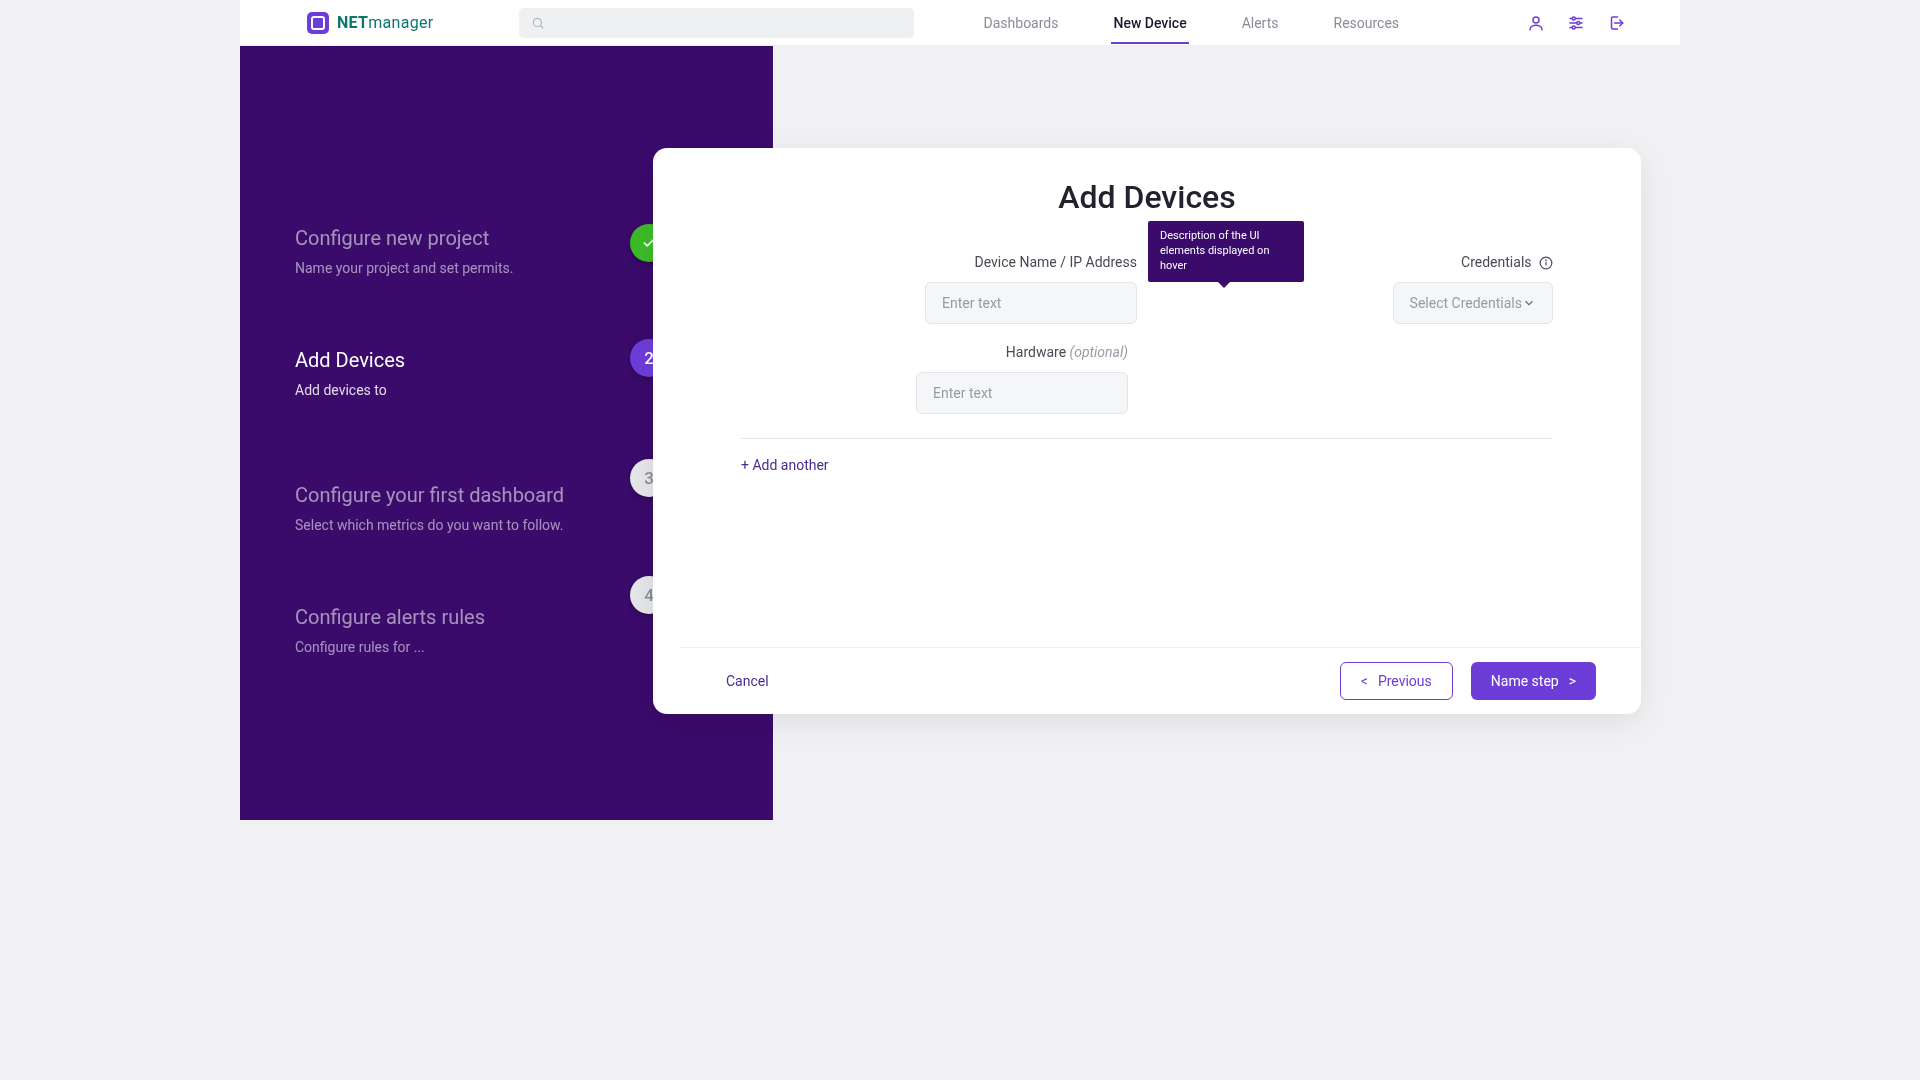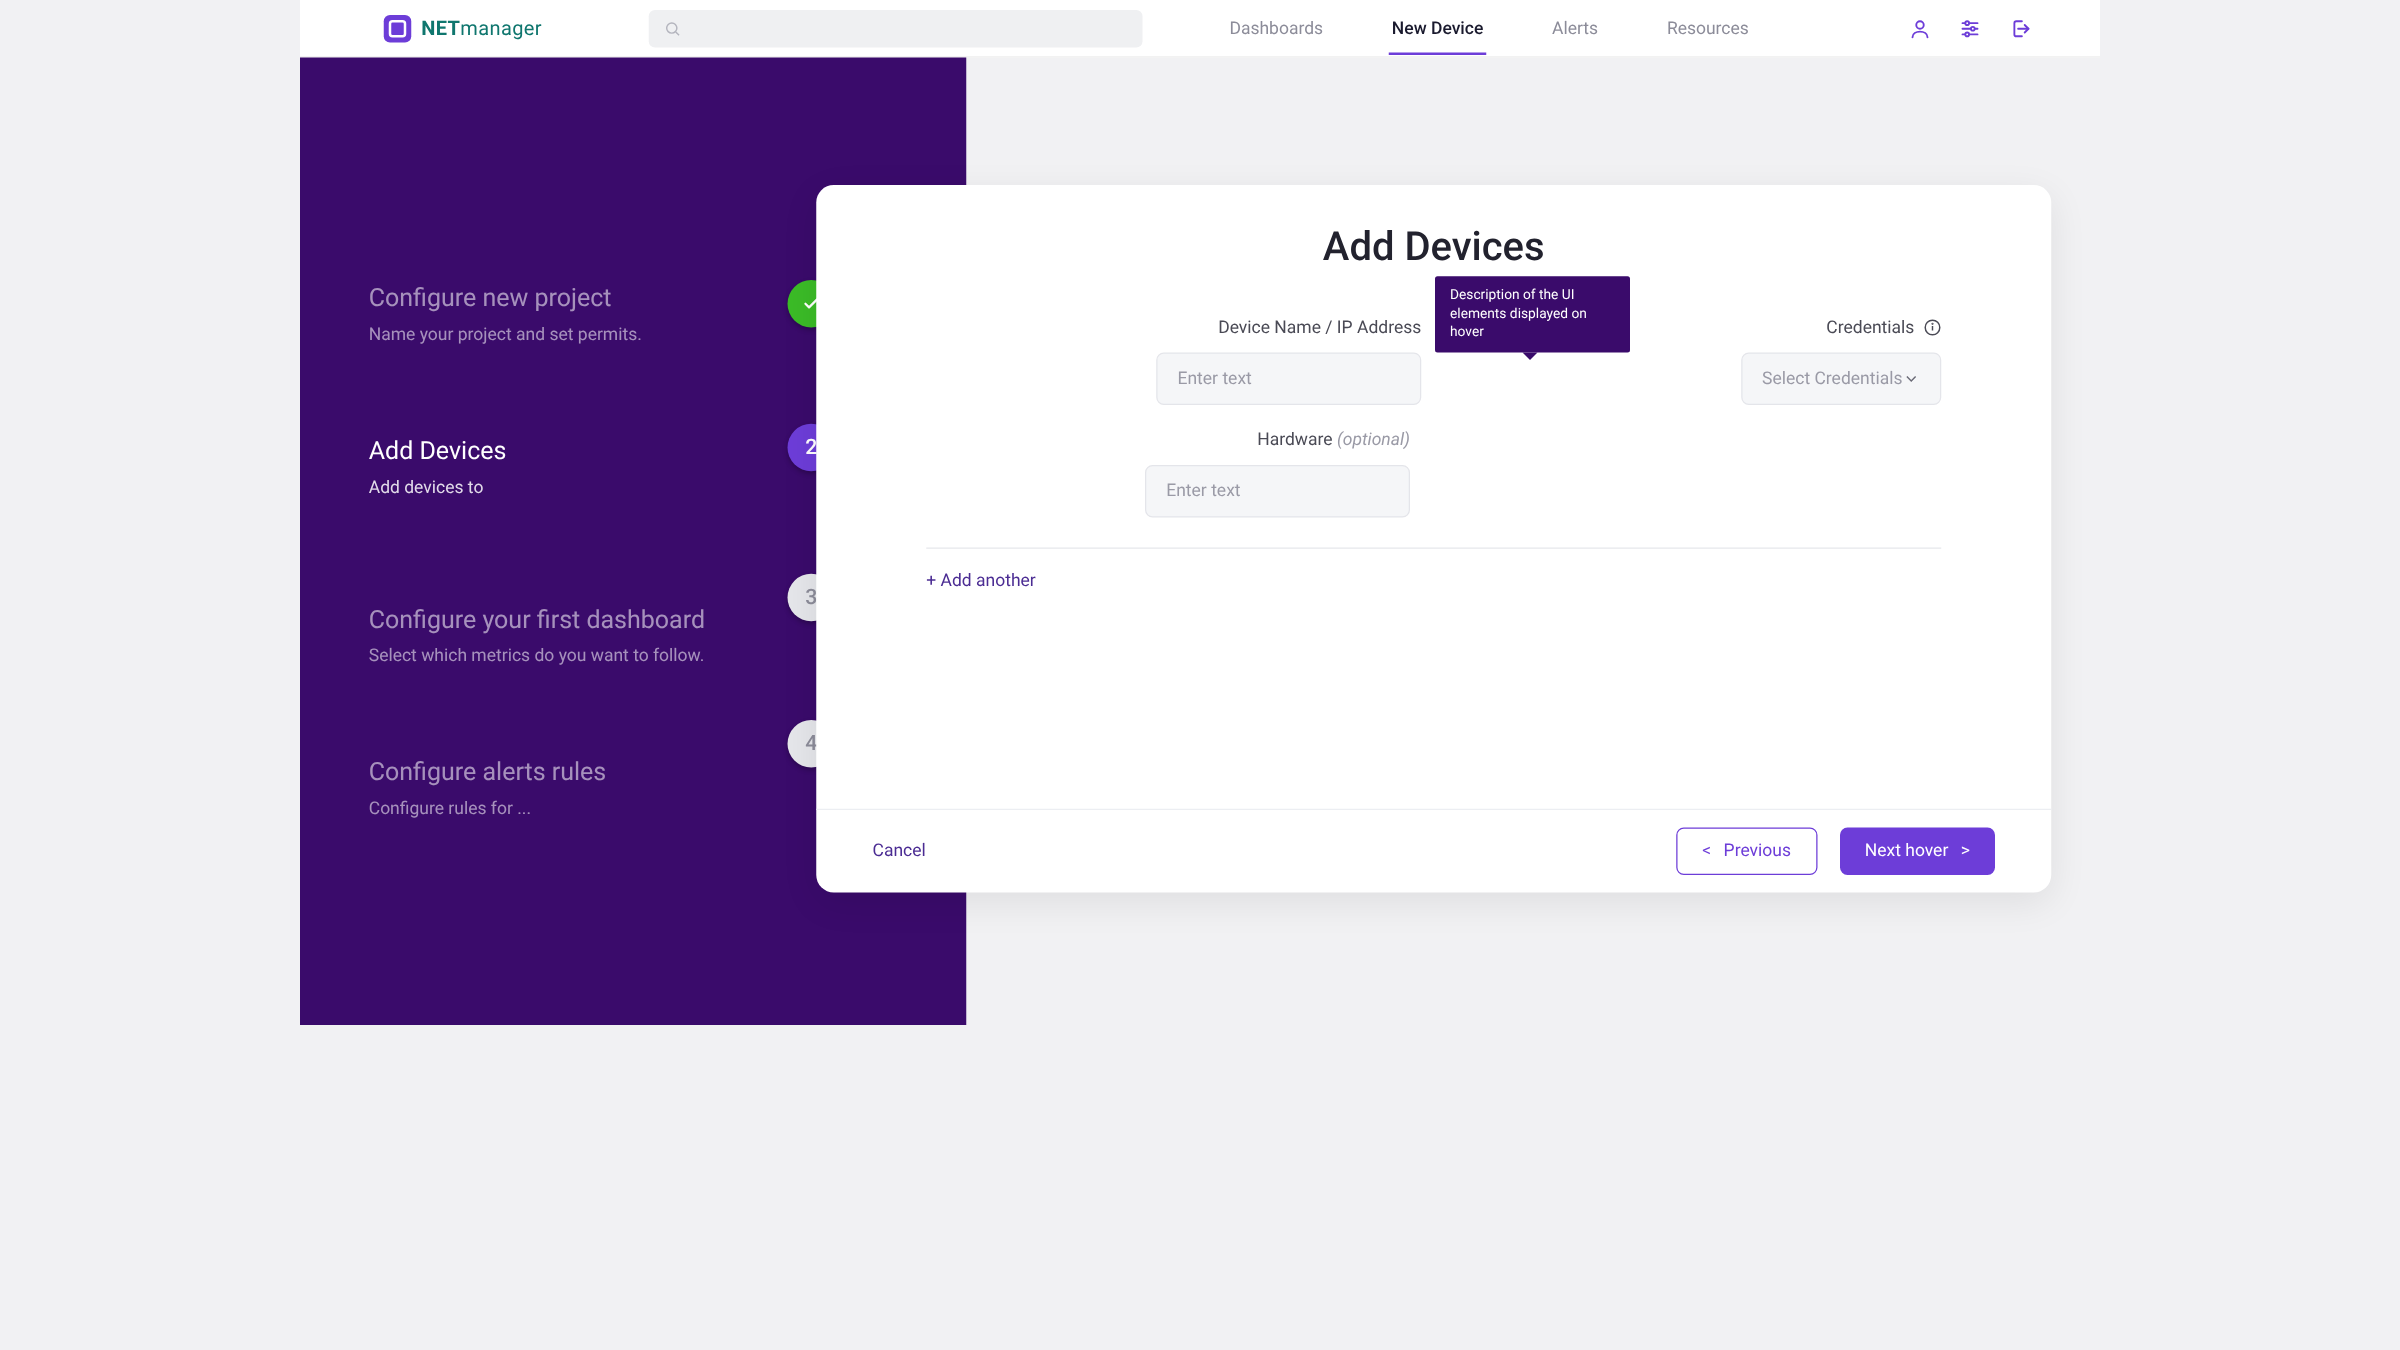--- a/index.html
+++ b/index.html
@@ -41,21 +41,21 @@
   .label .opt{color:#9a9aa6; font-style:italic; font-weight:400;}
   .label .info-icon{display:inline-flex;width:14px;height:14px;vertical-align:middle;margin-left:4px;}
   .input, .select{ height:42px; border:1px solid #e4e5ea; background:#f5f6f8; border-radius:6px; padding:12px 16px; font-size:14px; color:#333; display:flex;align-items:center;justify-content:space-between;}
   .input::placeholder, .placeholder{ color:#9a9aa6;}
   .row2{ margin-top:20px;}
   .divider{ margin-top:24px; border-top:1px solid #e6e7ec;}
   .add-another{ margin-top:18px; font-size:14px; color:#4b2c93; cursor:pointer;}
   .tooltip{ position:absolute; background:#3a0b6b; color:#fff; font-size:11px; line-height:1.35; padding:8px 12px; border-radius:2px; width:156px;}
   .tooltip::after{content:'';position:absolute;bottom:-6px;left:70px;border:6px solid transparent;border-top-color:#3a0b6b;border-bottom:none;}
 
-  .card-footer{ height:67px; border-top:1px solid #eceef2; display:flex; align-items:center; padding:15px 45px;}
+  .card-footer{ height:67px; border-top:1px solid #eceef2; display:flex; align-items:center; padding:15px 45px;margin-left:28px;}
   .cancel{ font-size:14px; color:#4b2c93; cursor:pointer;}
   .btn{ height:38px; padding:0 20px; border-radius:6px; font-size:14px; display:flex;align-items:center; gap:10px; cursor:pointer;}
   .btn-outline{ border:1px solid #6d3dd8; color:#6d3dd8; background:#fff;}
   .btn-solid{ background:#6d3dd8; color:#fff;}
   .footer-right{ margin-left:auto; display:flex; gap:18px;}
 
   .search svg{stroke:#b4b5be;fill:none;stroke-width:2;}
   .chev{stroke:#6a6a76;fill:none;stroke-width:2;}
 </style>
 </head>
@@ -175,20 +175,20 @@
     </div>
 
     <div class="card-footer">
       <div class="cancel">Cancel</div>
       <div class="footer-right">
         <div class="btn btn-outline">
           <span>&lt;</span>
           <span>Previous</span>
         </div>
         <div class="btn btn-solid">
-          <span>Next hover</span>
+          <span>Name step</span>
           <span>&gt;</span>
         </div>
       </div>
     </div>
   </div>
 
 </div>
 
 </body></html>

